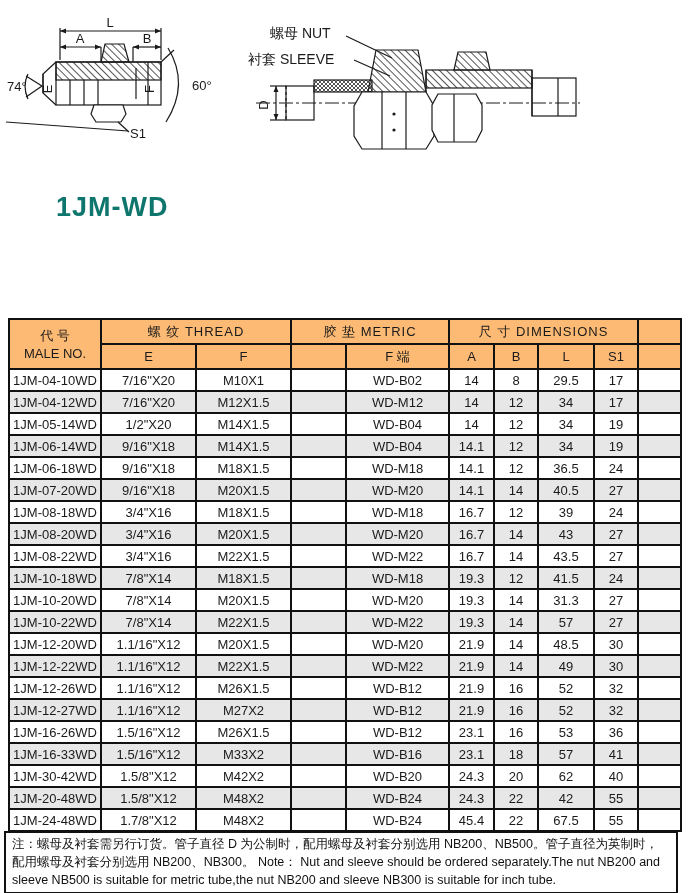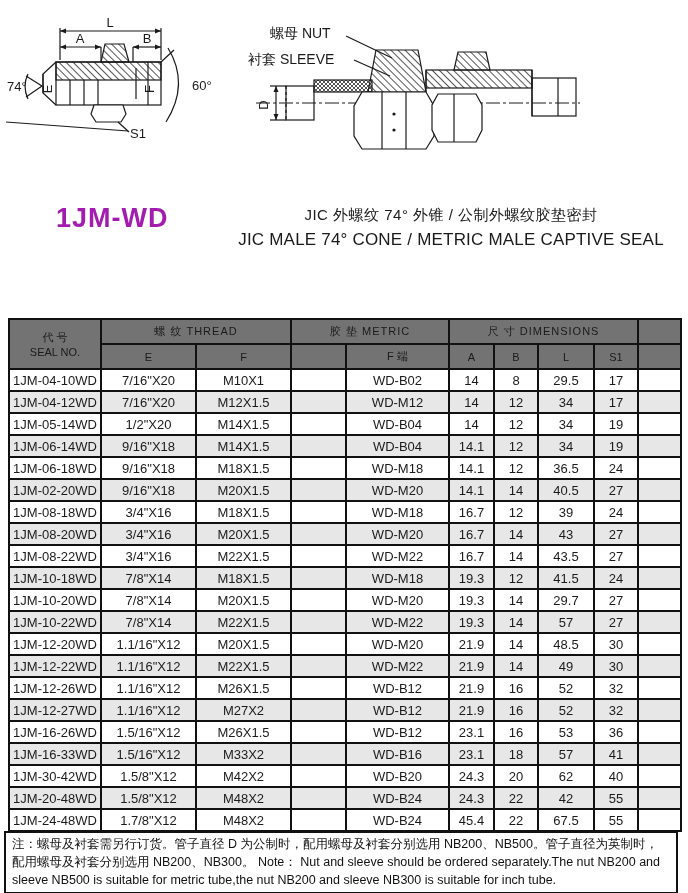--- a/index.html
+++ b/index.html
@@ -6,36 +6,36 @@
   .page {
     position:relative; width:688px; height:893px; background:#ffffff;
     font-family:"Liberation Sans", sans-serif; color:#1a1a1a; overflow:hidden;
   }
   svg text { font-family:"Liberation Sans", sans-serif; fill:#1a1a1a; }
   .drawing { position:absolute; }
   #draw-left  { left:6px;  top:10px; }
   #draw-right { left:240px; top:6px; }
   .part-title {
     position:absolute; left:56px; top:192px;
-    font-size:27px; font-weight:bold; letter-spacing:1px; color:#a21caf;margin-top:11px;
+    font-size:27px; font-weight:bold; letter-spacing:1px; color:#0f766e;
   }
   .subtitle-block {
     position:absolute; left:228px; top:206px; width:446px; text-align:center;
   }
   .subtitle-zh { font-size:15px; margin-bottom:5px; letter-spacing:0.5px; }
   .subtitle-en { font-size:17px; letter-spacing:0.2px; }
   .parts-table {
     position:absolute; left:8px; top:318px; width:672px;
     border-collapse:collapse; table-layout:fixed;
   }
   .parts-table th, .parts-table td {
     border:2px solid #111; text-align:center; padding:0 1px;
     white-space:nowrap; overflow:hidden; font-weight:normal;
   }
-  .parts-table thead th { background:#737373; font-size:11px; height:23px; }
+  .parts-table thead th { background:#fdba74; font-size:13px; height:23px; }
   .parts-table thead th.grp { letter-spacing:1px;text-align:center; }
   .parts-table thead th .l2 { margin-top:1px; }
   .parts-table tbody td { font-size:13px; height:20px; background:#ffffff; }
   .parts-table tbody tr.alt td { background:#e7e7e7; }
   .note-box {
     position:absolute; left:4px; top:831px; width:658px; height:50px;
     border:2px solid #111; padding:3px 6px 6px 6px;
     font-size:12.5px; line-height:1.42; text-align:left; color:#111;
   }
 </style>
@@ -149,43 +149,39 @@
     </g>
     <g font-size="14">
       <text x="30" y="32">螺母 NUT</text>
       <text x="8" y="58">衬套 SLEEVE</text>
       <text font-size="13" x="28" y="99" text-anchor="middle" transform="rotate(-90 28 99)">D</text>
     </g>
   </svg>
 
   <div class="part-title">1JM-WD</div>
 
-  <div class="subtitle-block">
-    <div class="subtitle-zh">JIC 外螺纹 74° 外锥 / 公制外螺纹胶垫密封</div>
-    <div class="subtitle-en">JIC MALE 74° CONE / METRIC MALE CAPTIVE SEAL</div>
-  </div>
 
   <table class="parts-table">
     <colgroup>
       <col style="width:92px">
         <col style="width:95px">
         <col style="width:95px">
       <col style="width:55px">
         <col style="width:103px">
         <col style="width:45px">
       <col style="width:44px">
         <col style="width:56px">
         <col style="width:44px">
       <col style="width:43px">
     </colgroup>
     <thead>
       <tr>
         <th rowspan="2">
           <div>代  号</div>
-          <div class="l2">SEAL  NO.</div>
+          <div class="l2">MALE  NO.</div>
         </th>
         <th colspan="2" class="grp">螺 纹  THREAD</th>
         <th colspan="2" class="grp">胶 垫   METRIC</th>
         <th colspan="4" class="grp">尺 寸   DIMENSIONS</th>
         <th></th>
       </tr>
       <tr>
         <th>E</th>
         <th>F</th>
         <th></th>
@@ -252,21 +248,21 @@
           <td>M18X1.5</td>
           <td></td>
           <td>WD-M18</td>
           <td>14.1</td>
           <td>12</td>
           <td>36.5</td>
           <td>24</td>
           <td></td>
         </tr>
         <tr class="alt">
-          <td>1JM-02-20WD</td>
+          <td>1JM-07-20WD</td>
           <td>9/16"X18</td>
           <td>M20X1.5</td>
           <td></td>
           <td>WD-M20</td>
           <td>14.1</td>
           <td>14</td>
           <td>40.5</td>
           <td>27</td>
           <td></td>
         </tr>
@@ -319,21 +315,21 @@
           <td></td>
         </tr>
         <tr>
           <td>1JM-10-20WD</td>
           <td>7/8"X14</td>
           <td>M20X1.5</td>
           <td></td>
           <td>WD-M20</td>
           <td>19.3</td>
           <td>14</td>
-          <td>29.7</td>
+          <td>31.3</td>
           <td>27</td>
           <td></td>
         </tr>
         <tr class="alt">
           <td>1JM-10-22WD</td>
           <td>7/8"X14</td>
           <td>M22X1.5</td>
           <td></td>
           <td>WD-M22</td>
           <td>19.3</td>

